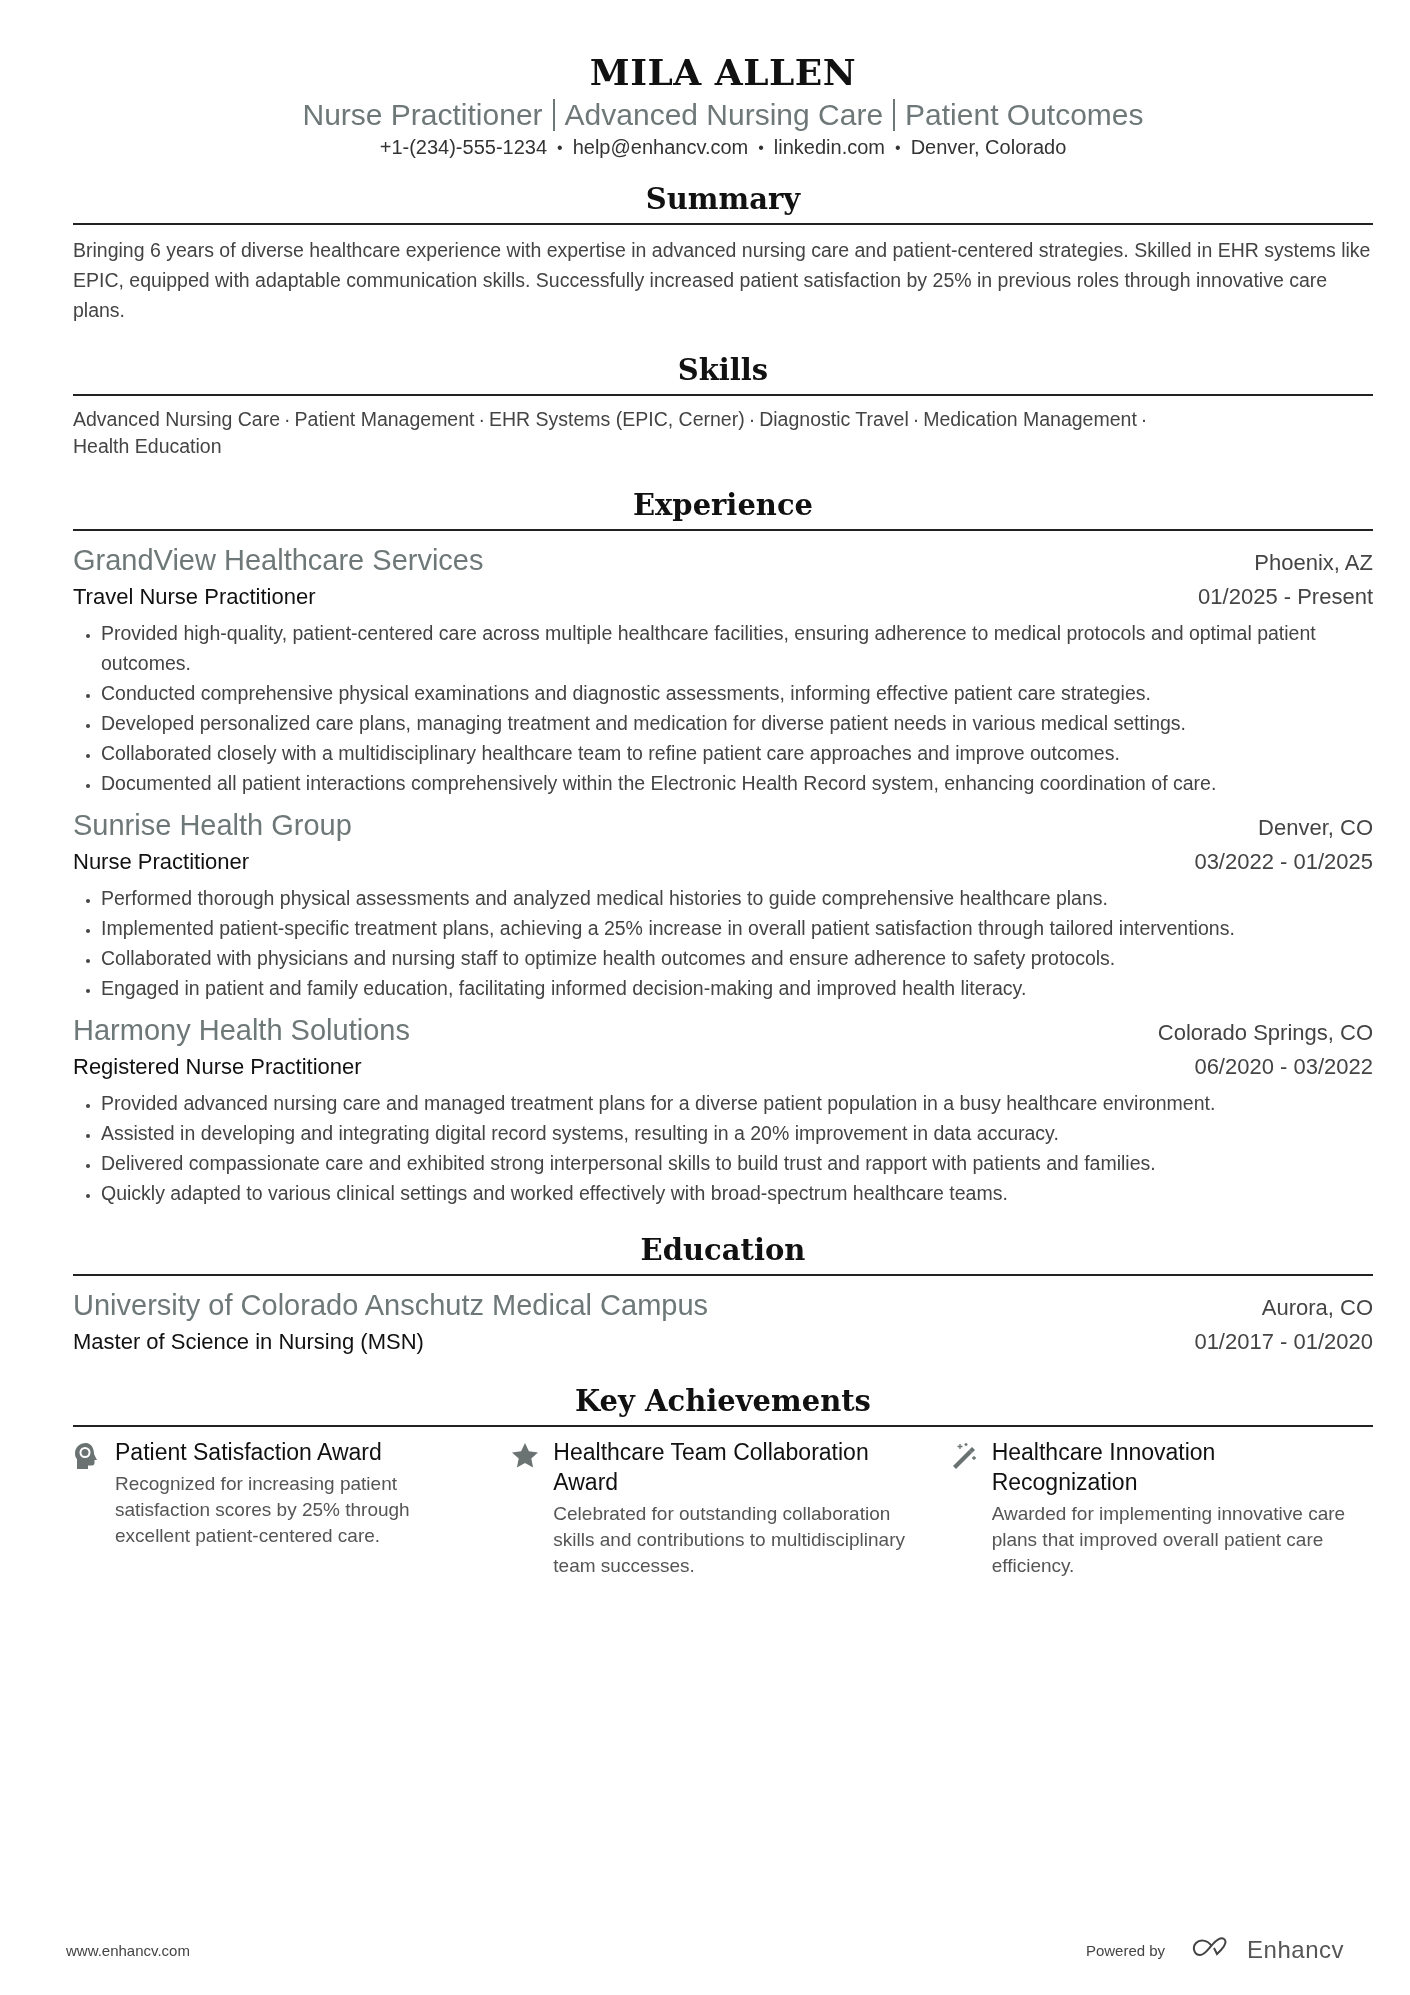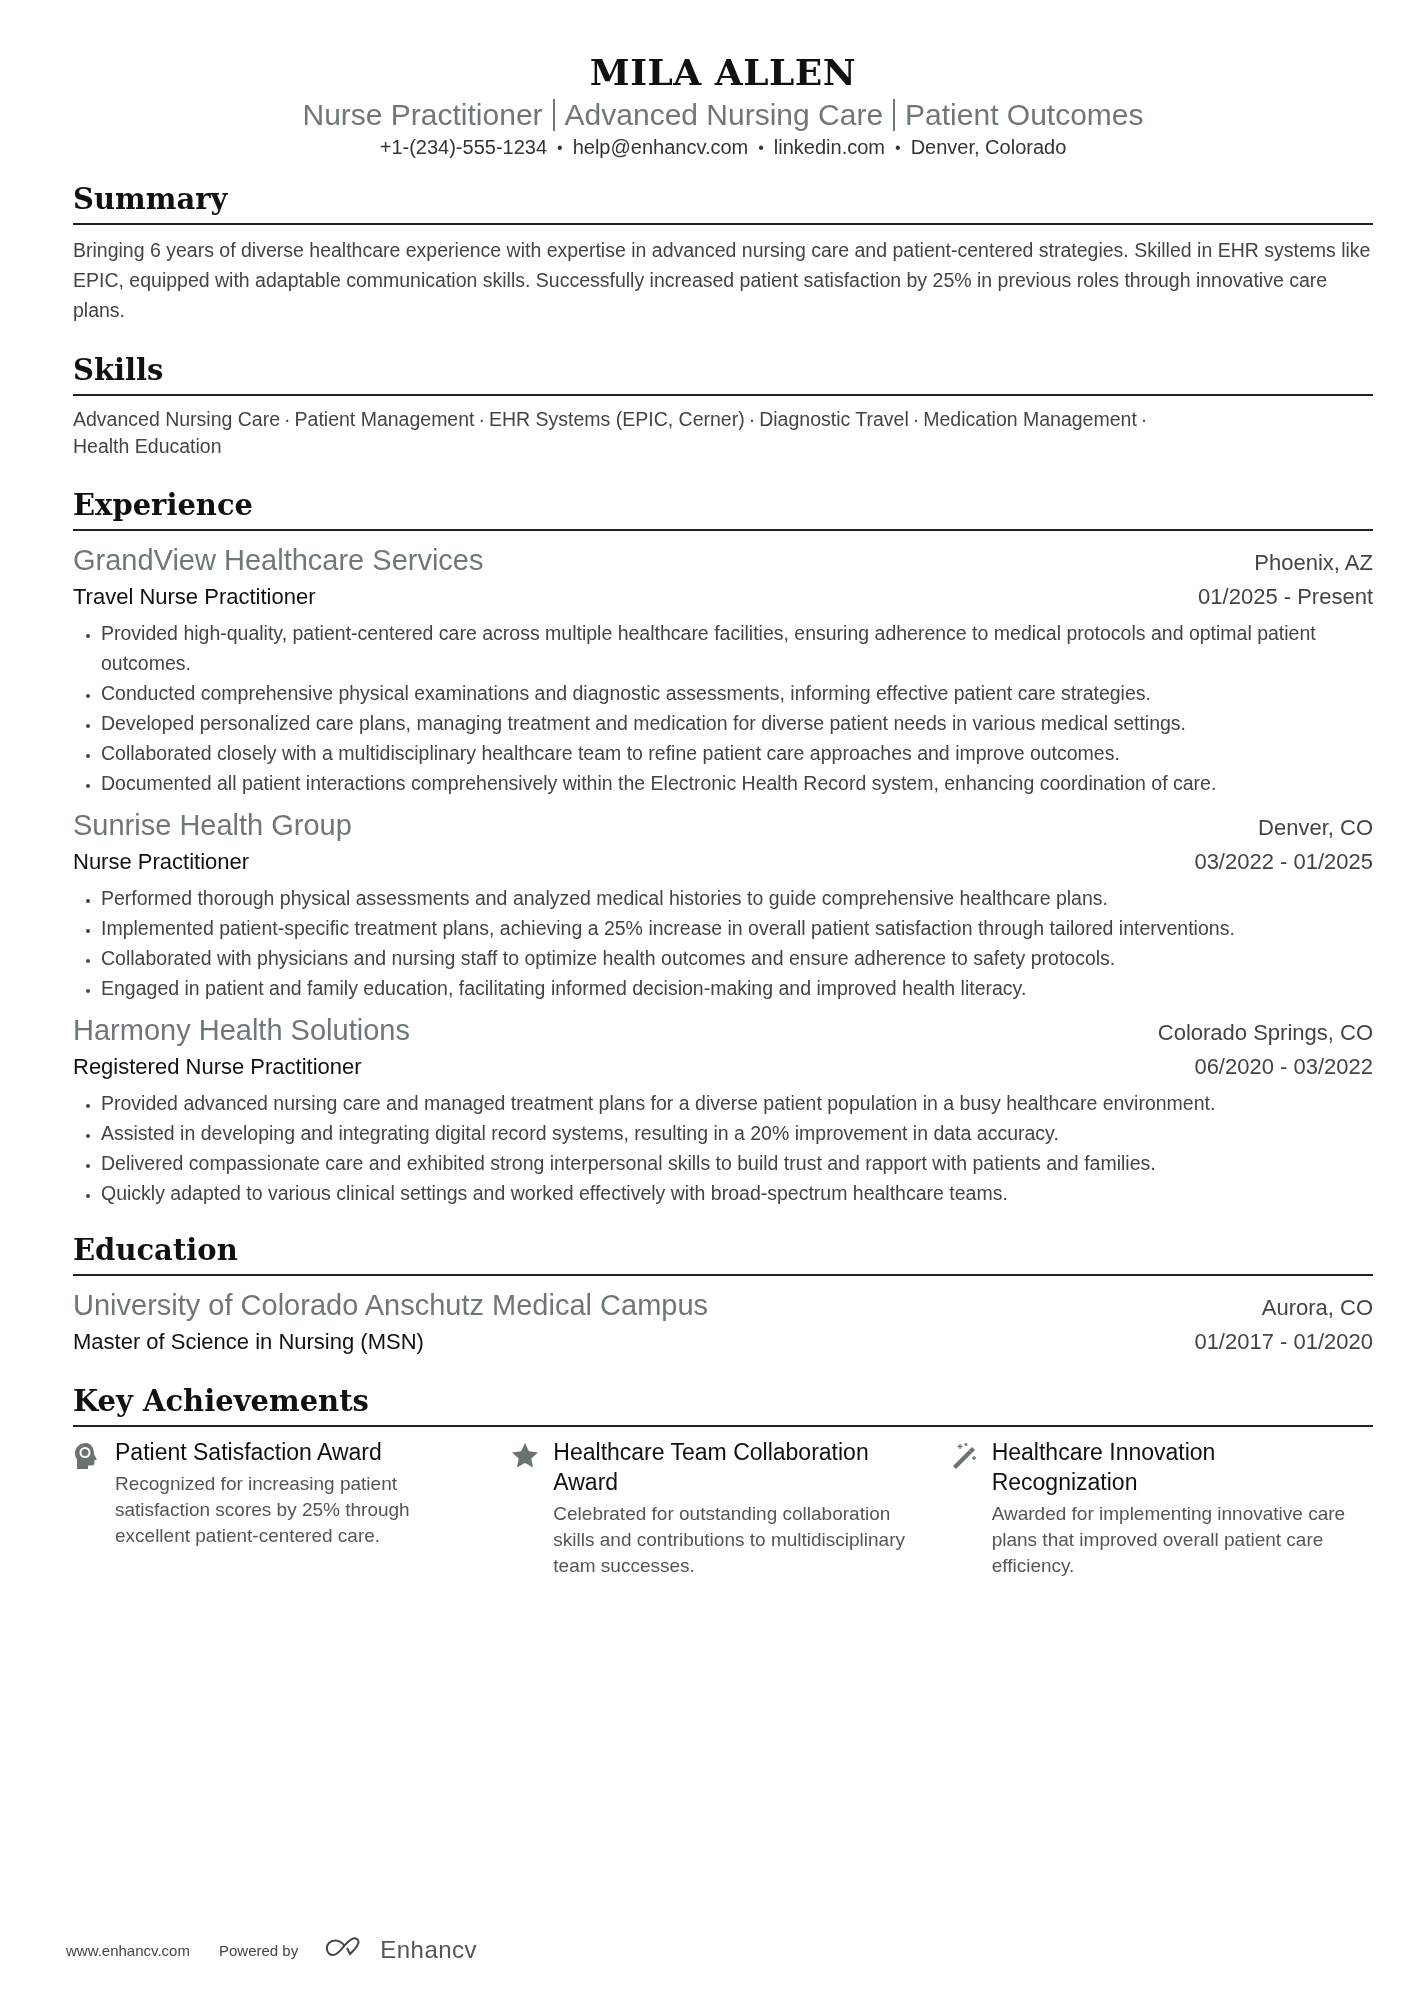--- a/index.html
+++ b/index.html
@@ -8,21 +8,21 @@
   .page { position: absolute; left: 73px; top: 0; width: 1300px; }
   .header { text-align: center; padding-top: 50px; }
   .name { font-family: "DejaVu Serif", "Liberation Serif", serif; font-weight: bold;
           font-size: 36px; color: #111; letter-spacing: 0.5px; line-height: 44px; margin: 0; }
   .headline { font-size: 30px; color: #6f7878; line-height: 38px; margin-top: 2px; }
   .headline .sep { display: inline-block; width: 2px; height: 32px; background: #6f7878;
                    vertical-align: -6px; margin: 0 10px; }
   .contacts { font-size: 20px; color: #333; line-height: 26px; margin-top: 0px; }
   .contacts .dot { margin: 0 10px; font-size: 16px; vertical-align: 1px; }
   .section-title { font-family: "DejaVu Serif", "Liberation Serif", serif; font-size: 29px;
-                   color: #111; margin: 0; line-height: 40px; font-weight: 600; }
+                   color: #111; text-align: center; margin: 0; line-height: 40px; font-weight: 600; }
   .rule { height: 2px; background: #222; margin: 4px 0 10px 0; }
   .summary { font-size: 19.5px; line-height: 30px; color: #444; margin: 0; }
   .skills { font-size: 19.5px; line-height: 27px; color: #444; margin: 0; max-width: 1220px; }
   .skills .sep { margin: 0 4px; }
   .exp-item { margin-bottom: 8px; }
   .row { display: flex; justify-content: space-between; align-items: baseline; }
   .company { font-size: 29px; color: #6f7878; line-height: 38px; }
   .location { font-size: 22px; color: #444; line-height: 34px; }
   .role { font-size: 22px; color: #111; line-height: 34px; }
   .dates { font-size: 22px; color: #444; line-height: 34px; }
@@ -30,21 +30,21 @@
   ul.bullets li { font-size: 19.5px; line-height: 30px; color: #444; padding-left: 0; }
   ul.bullets li::marker { font-size: 14px; }
   .ach-grid { display: flex; gap: 15px; margin-top: 2px; }
   .ach { width: 443px; display: flex; align-items: flex-start; }
   .ach-icon { width: 42px; flex: 0 0 42px; padding-top: 5px; }
   .ach-icon svg { display: block; }
   .ach-body { flex: 1; padding-right: 10px; }
   .ach-title { font-size: 23px; color: #111; line-height: 30px; }
   .ach-desc { font-size: 19px; color: #555; line-height: 26px; margin-top: 4px; }
   .footer { position: absolute; left: 66px; right: 66px; top: 1936px; display: flex;
-            align-items: center; gap: 29px; }
+            justify-content: space-between; align-items: center; gap: 29px; }
   .footer-url { font-size: 15px; color: #444; }
   .powered { display: flex; align-items: center; font-size: 15px; color: #444; }
   .powered .brand { display: flex; align-items: center; margin-left: 26px; }
   .powered .brand-name { font-size: 24px; color: #555; margin-left: 10px; letter-spacing: 0.5px; }
 </style>
 </head>
 <body>
 
 <div class="page">
 

